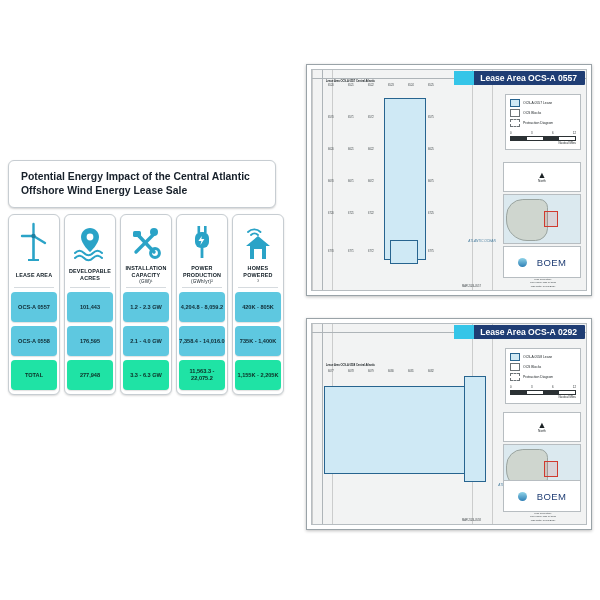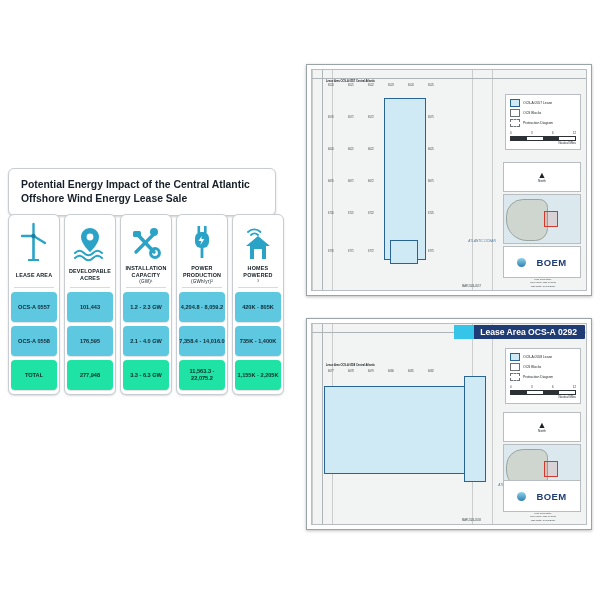--- a/index.html
+++ b/index.html
@@ -5,21 +5,21 @@
   html,body{margin:0;padding:0;}
   body{
     width:600px;height:600px;background:#ffffff;
     font-family:"Liberation Sans", sans-serif;
     overflow:hidden;position:relative;
   }
   .page{position:absolute;left:0;top:0;width:600px;height:600px;}
 
   
   .info{
-    position:absolute;left:8px;top:168px;width:290px;
+    position:absolute;left:8px;top:160px;width:290px;
   }
   .title-box{
     background:#ffffff;border:1px solid #c7cdd2;border-radius:6px;
     padding:9px 12px;box-shadow:0 1px 2px rgba(0,0,0,.18);
     width:268px;box-sizing:border-box;
   }
   .title-box .t{
     font-size:10.4px;font-weight:bold;color:#17202a;line-height:1.35;
   }
   .cards{
@@ -135,21 +135,21 @@
   .locbox-in{
     position:absolute;left:40px;top:16px;width:12px;height:14px;
     border:.8px solid #d03a2f;background:rgba(208,58,47,.12);
   }
   .boembox{
     position:absolute;right:5px;width:76px;height:30px;
     background:#ffffff;border:1px solid #b7bdc1;
     display:flex;align-items:center;justify-content:center;
   }
   .boem{
-    font-size:9.5px;font-weight:bold;color:#1f3d74;letter-spacing:.4px;
+    font-size:9.5px;font-weight:normal;color:#1f3d74;letter-spacing:.4px;
     display:flex;align-items:center;gap:10px;
   }
   .boem .wave{
     width:9px;height:9px;border-radius:50%;
     background:linear-gradient(#8fd3e8,#2f7fb5);display:inline-block;
   }
   .credits{
     position:absolute;right:5px;width:76px;font-size:2.5px;color:#3b4245;
     text-align:center;line-height:1.35;
   }
@@ -387,20 +387,24 @@
           <span class="wave"></span>
           <span>BOEM</span>
         </div>
       </div>
 
       <div class="credits" style="top:208px;white-space:pre-line;">Map Projection:
 UTM Zone 18N NAD83
 Map Date: 07/06/2024</div>
     </div>
 
+    <div class="sheet-banner">
+      <span class="banner-accent"></span>
+      <span>Lease Area OCS-A 0557</span>
+    </div>
   </div>
 
   <div class="sheet" id="sheet2">
     <div class="map-area">
       <div class="grid"></div>
       <div class="topstrip"></div>
       <div class="leftstrip"></div>
 
       <div class="gridlabels">
         <span class="gl" style="left:16px;top:46px;">6077</span>

